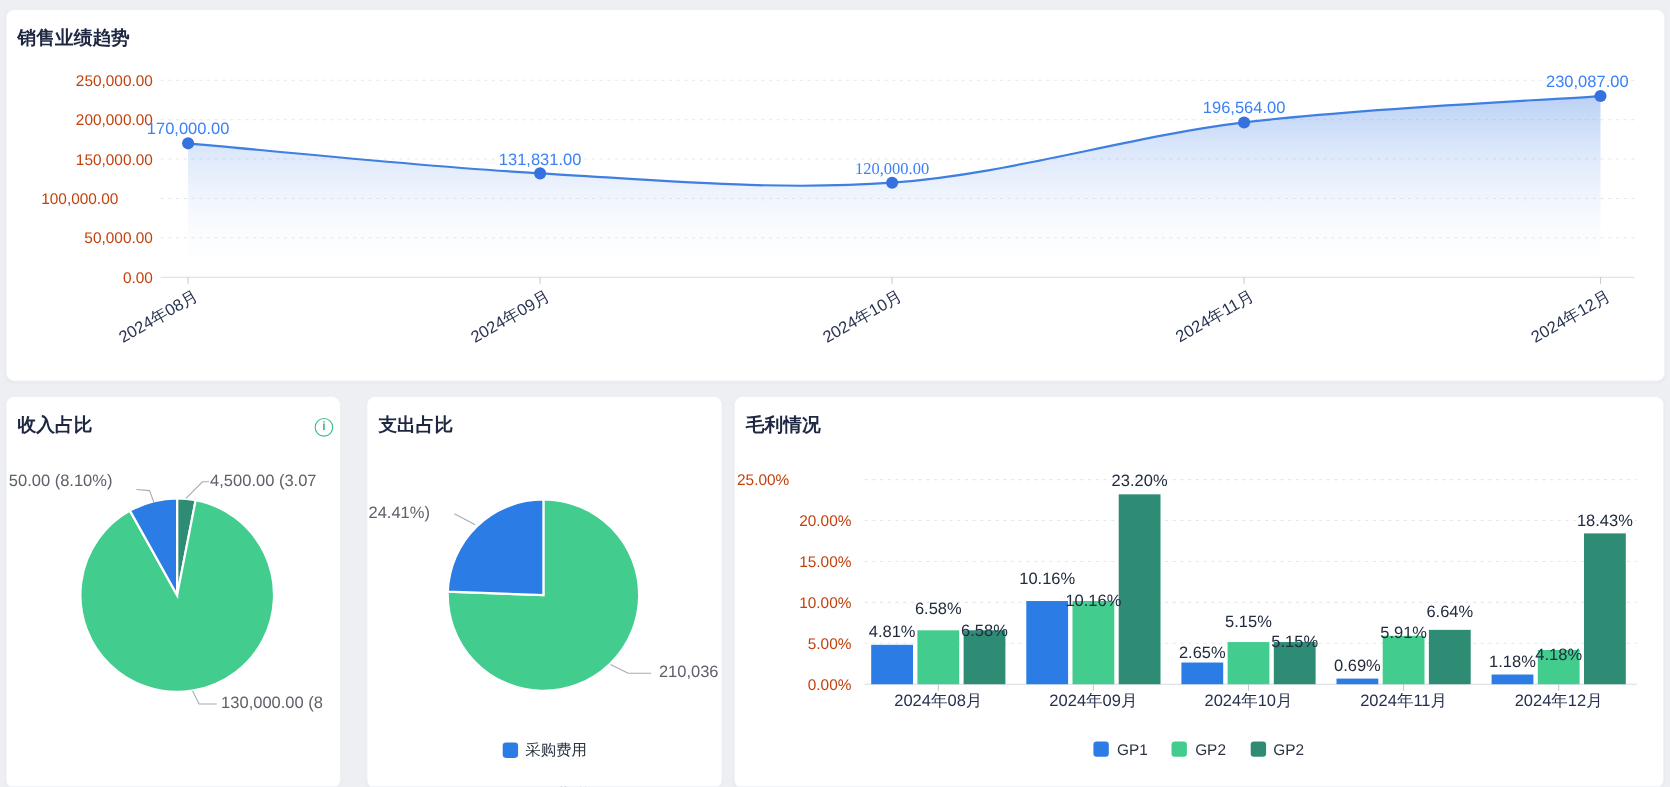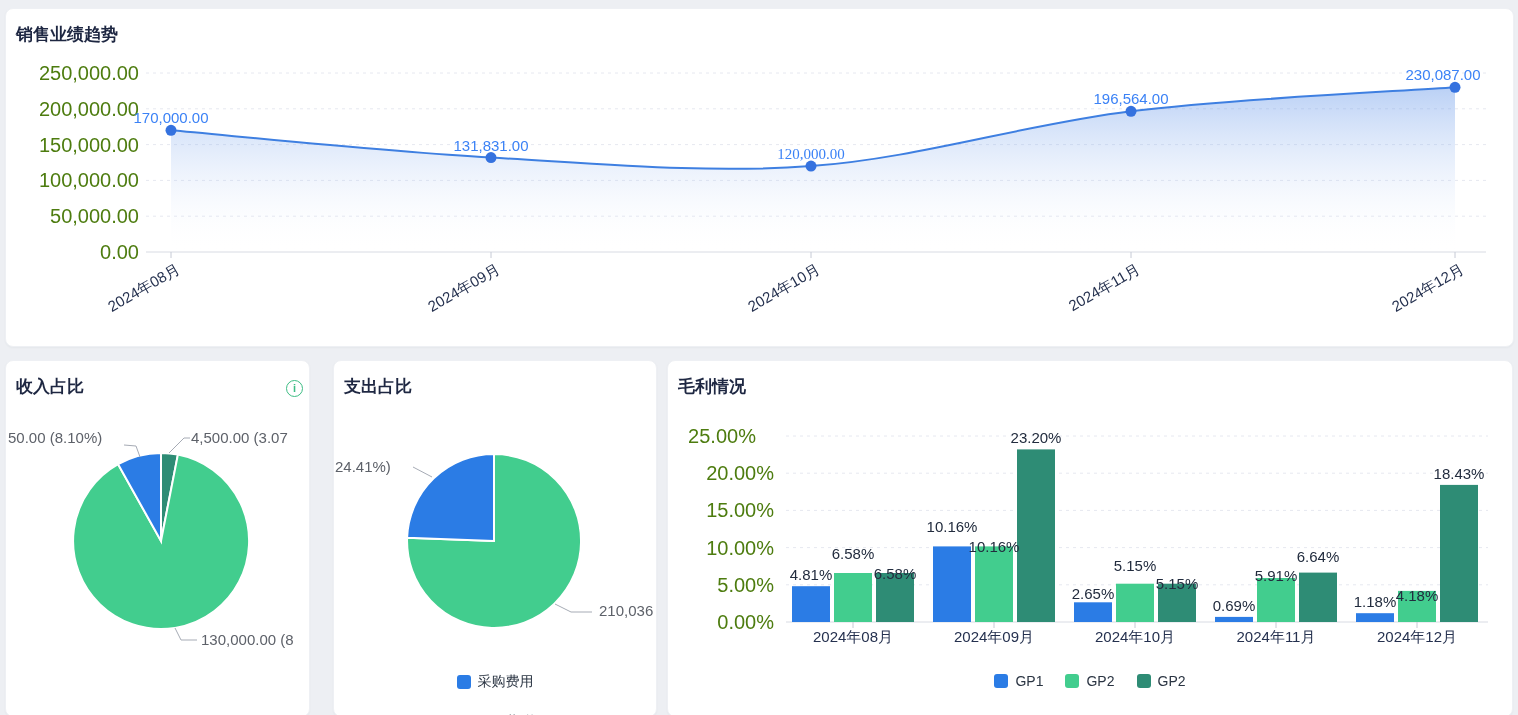--- a/index.html
+++ b/index.html
@@ -7,21 +7,21 @@
   .page{position:relative;width:1518px;height:715px;overflow:hidden;background:#edeff3;}
   .card{position:absolute;background:#ffffff;border-radius:8px;border:1px solid #eef0f4;
         box-shadow:0 1px 2px rgba(30,40,60,.04);overflow:hidden;}
   .card h2{position:absolute;left:10px;top:14px;margin:0;font-size:17px;font-weight:700;color:#1e2742;white-space:nowrap;}
   .card-trend  {left:5px;  top:8px;   width:1507px;height:337px;}
   .card-income {left:5px;  top:360px; width:303px; height:355px;}
   .card-expense{left:333px;top:360px; width:322px; height:355px;}
   .card-gross  {left:667px;top:360px; width:844px; height:355px;}
   .chart{position:absolute;left:0;top:0;right:0;bottom:0;}
   .chart svg{position:absolute;left:0;top:0;}
-  .axis-lab{position:absolute;font-size:20px;color:#4d7c0f;line-height:18px;}
+  .axis-lab{position:absolute;font-size:14px;color:#c2410c;line-height:18px;}
   .pt-lab{position:absolute;font-size:15px;color:#3b82f6;line-height:16px;white-space:nowrap;transform:translateX(-50%);}
   .bar-lab{position:absolute;font-size:15px;color:#222c3e;line-height:17px;white-space:nowrap;transform:translateX(-50%);}
   .xcat{position:absolute;font-size:15px;color:#25314f;white-space:nowrap;transform:translateX(-50%);}
   .pie-lab{position:absolute;font-size:15px;color:#5d6169;line-height:16px;white-space:nowrap;}
   .xrot{position:absolute;right:0;top:0;white-space:nowrap;font-size:15px;color:#25314f;
         transform-origin:100% 0;transform:rotate(-30deg);}
   .legend{position:absolute;left:0;right:0;display:flex;justify-content:center;align-items:center;
           gap:22px;font-size:14px;color:#2a3442;}
   .legend .it{display:flex;align-items:center;gap:7px;cursor:pointer;}
   .legend .sw{width:14px;height:14px;border-radius:3px;display:inline-block;flex:0 0 auto;}
@@ -60,21 +60,21 @@
           <path d="M165,121.27999999999999 C218.3,125.8 378.3,142.6 485,148.6 C591.7,154.6 698.3,164.8 805,157.1 C911.7,149.4 1017.7,115.4 1125,102.3 C1232.3,89.1 1395.0,82.3 1449,78.3" fill="none" stroke="#3e7fe1" stroke-width="2"></path>
           <circle cx="165" cy="121.3" r="5.5" fill="#3572df"></circle>
           <circle cx="485" cy="148.6" r="5.5" fill="#3572df"></circle>
           <circle cx="805" cy="157.1" r="5.5" fill="#3572df"></circle>
           <circle cx="1125" cy="102.3" r="5.5" fill="#3572df"></circle>
           <circle cx="1449" cy="78.3" r="5.5" fill="#3572df"></circle>
         </svg>
         <div class="axis-lab" style="left: 0px; top: 55px; width: 133px; text-align: right;">250,000.00</div>
         <div class="axis-lab" style="left: 0px; top: 90.8px; width: 133px; text-align: right;">200,000.00</div>
         <div class="axis-lab" style="left: 0px; top: 126.6px; width: 133px; text-align: right;">150,000.00</div>
-        <div class="axis-lab" style="left: 0px; top: 162.4px; width: 133px; text-align: right;">100,000.00</div>
+        <div class="axis-lab" style="left: 0px; top: 162.4px; width: 133px; text-align: center;">100,000.00</div>
         <div class="axis-lab" style="left: 0px; top: 198.2px; width: 133px; text-align: right;">50,000.00</div>
         <div class="axis-lab" style="left: 0px; top: 234px; width: 133px; text-align: right;">0.00</div>
         <div class="pt-lab" style="left: 165px; top: 101.28px;">170,000.00</div>
         <div class="pt-lab" style="left: 485px; top: 128.609px;">131,831.00</div>
         <div class="pt-lab" style="left: 805px; top: 137.08px; font-family: Liberation Serif, serif;">120,000.00</div>
         <div class="pt-lab" style="left: 1125px; top: 82.2602px;">196,564.00</div>
         <div class="pt-lab" style="left: 1437px; top: 58.2577px;">230,087.00</div>
         <div style="position: absolute; left: 168px; top: 251px; width: 0px; height: 0px;">
           <span class="xrot">2024年08月</span>
         </div>
@@ -176,21 +176,21 @@
         <div class="bar-lab" style="left: 185px; top: 184px;">6.58%</div>
         <div class="bar-lab" style="left: 326px; top: 177px;">10.16%</div>
         <div class="bar-lab" style="left: 467px; top: 196px;">5.15%</div>
         <div class="bar-lab" style="left: 608px; top: 206px;">5.91%</div>
         <div class="bar-lab" style="left: 749px; top: 210px; margin-top: 16px;">4.18%</div>
         <div class="bar-lab" style="left: 227px; top: 204px;">6.58%</div>
         <div class="bar-lab" style="left: 368px; top: 68px;">23.20%</div>
         <div class="bar-lab" style="left: 509px; top: 214px;">5.15%</div>
         <div class="bar-lab" style="left: 650px; top: 187px;">6.64%</div>
         <div class="bar-lab" style="left: 791px; top: 104px;">18.43%</div>
-        <div class="axis-lab" style="left: 2px; top: 66px; width: 104px; text-align: center;">25.00%</div>
+        <div class="axis-lab" style="left: 2px; top: 66px; width: 104px; text-align: left;">25.00%</div>
         <div class="axis-lab" style="left: 2px; top: 103.2px; width: 104px; text-align: right;">20.00%</div>
         <div class="axis-lab" style="left: 2px; top: 140.4px; width: 104px; text-align: right;">15.00%</div>
         <div class="axis-lab" style="left: 2px; top: 177.6px; width: 104px; text-align: right;">10.00%</div>
         <div class="axis-lab" style="left: 2px; top: 214.8px; width: 104px; text-align: right;">5.00%</div>
         <div class="axis-lab" style="left: 2px; top: 252px; width: 104px; text-align: right;">0.00%</div>
         <div class="xcat" style="left: 185px; top: 267px;">2024年08月</div>
         <div class="xcat" style="left: 326px; top: 267px;">2024年09月</div>
         <div class="xcat" style="left: 467px; top: 267px;">2024年10月</div>
         <div class="xcat" style="left: 608px; top: 267px;">2024年11月</div>
         <div class="xcat" style="left: 749px; top: 267px;">2024年12月</div>

